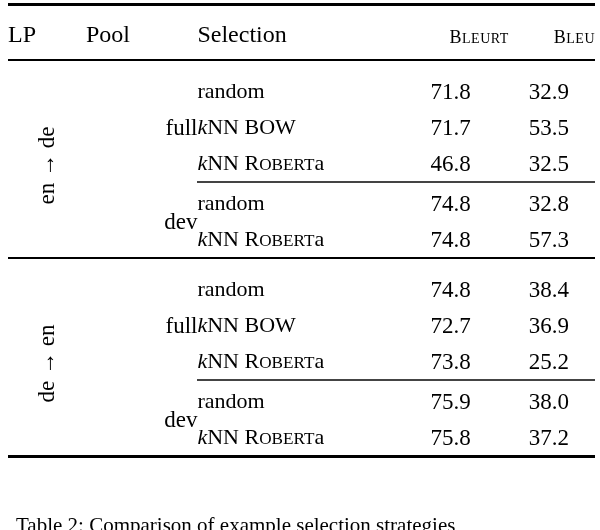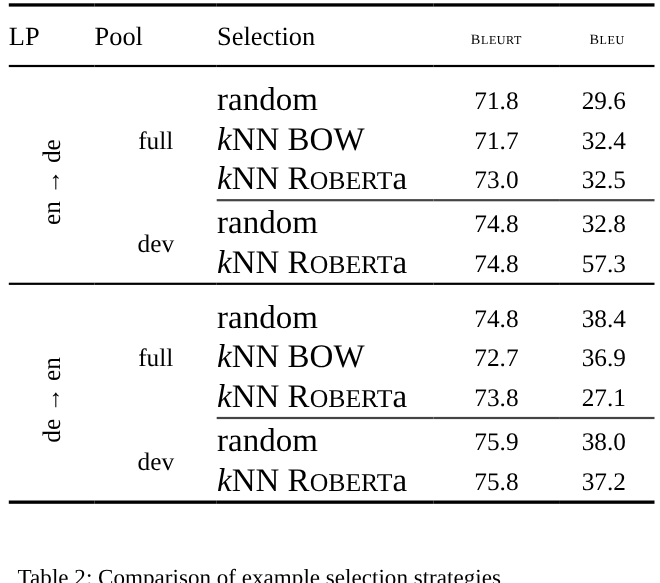--- a/index.html
+++ b/index.html
@@ -56,22 +56,22 @@
   col.c-m1   { width: 122px; }
   col.c-m2   { width: 90px; }
 
   
   .hdr-cell {
     height: 50px;
     text-align: left;
     font-size: 24px;
   }
   .hdr-metric {
-    text-align: center;
-    font-size: 19px;
+    text-align: right;
+    font-size: 25px;
     letter-spacing: 0.5px;
   }
   .sc {
     font-variant: small-caps;
     text-transform: lowercase;
   }
 
   
   td.lp {
     text-align: center;
@@ -79,28 +79,28 @@
     padding: 0;
   }
   .lp-rot {
     display: inline-block;
     transform: rotate(-90deg);
     white-space: nowrap;
     font-size: 23px;
     line-height: 1;
   }
   td.pool {
-    text-align: center;
+    text-align: right;
     vertical-align: middle;
     font-size: 23px;
   }
   td.sel {
     text-align: left;
     height: 36px;
-    font-size: 30px;
+    font-size: 22px;
     padding-left: 2px;
   }
   td.num {
     text-align: center;
     height: 36px;
     font-size: 23px;
     padding-right: 4px;
   }
   td.num.last { padding-right: 6px; }
 
@@ -156,30 +156,30 @@
           <td colspan="5"></td>
         </tr>
 
       <tr>
         <td class="lp" rowspan="6">
           <span class="lp-rot">en → de</span>
         </td>
         <td class="pool" rowspan="3">full</td>
         <td class="sel"><span class="kit"></span><span>random</span></td>
         <td class="num">71.8</td>
-        <td class="num last">29.6</td>
+        <td class="num last">32.9</td>
       </tr>
       <tr>
         <td class="sel"><span class="kit">k</span><span>NN BOW</span></td>
         <td class="num">71.7</td>
-        <td class="num last">32.4</td>
-      </tr>
-      <tr>
-        <td class="sel"><span class="kit">k</span><span class="sc-name">NN <span><span>R</span><span style="font-size: 0.78em;">OBERT</span><span>a</span></span></span></td>
-        <td class="num">73.0</td>
+        <td class="num last">53.5</td>
+      </tr>
+      <tr>
+        <td class="sel"><span class="kit">k</span><span class="sc-name">NN <span><span>R</span><span style="font-size: 0.78em;">OBERT</span><span>a</span></span></span></td>
+        <td class="num">46.8</td>
         <td class="num last">32.5</td>
       </tr>
 
       <tr class="cmidrule">
         <td class="cmid-off"></td>
         <td class="cmid-on" colspan="3"></td>
         <td class="cmid-on"></td>
       </tr>
 
       <tr>
@@ -212,21 +212,21 @@
         <td class="num last">38.4</td>
       </tr>
       <tr>
         <td class="sel"><span class="kit">k</span><span>NN BOW</span></td>
         <td class="num">72.7</td>
         <td class="num last">36.9</td>
       </tr>
       <tr>
         <td class="sel"><span class="kit">k</span><span class="sc-name">NN <span><span>R</span><span style="font-size: 0.78em;">OBERT</span><span>a</span></span></span></td>
         <td class="num">73.8</td>
-        <td class="num last">27.1</td>
+        <td class="num last">25.2</td>
       </tr>
 
       <tr class="cmidrule">
         <td class="cmid-off"></td>
         <td class="cmid-on" colspan="3"></td>
         <td class="cmid-on"></td>
       </tr>
 
       <tr>
         <td class="pool" rowspan="2">dev</td>

